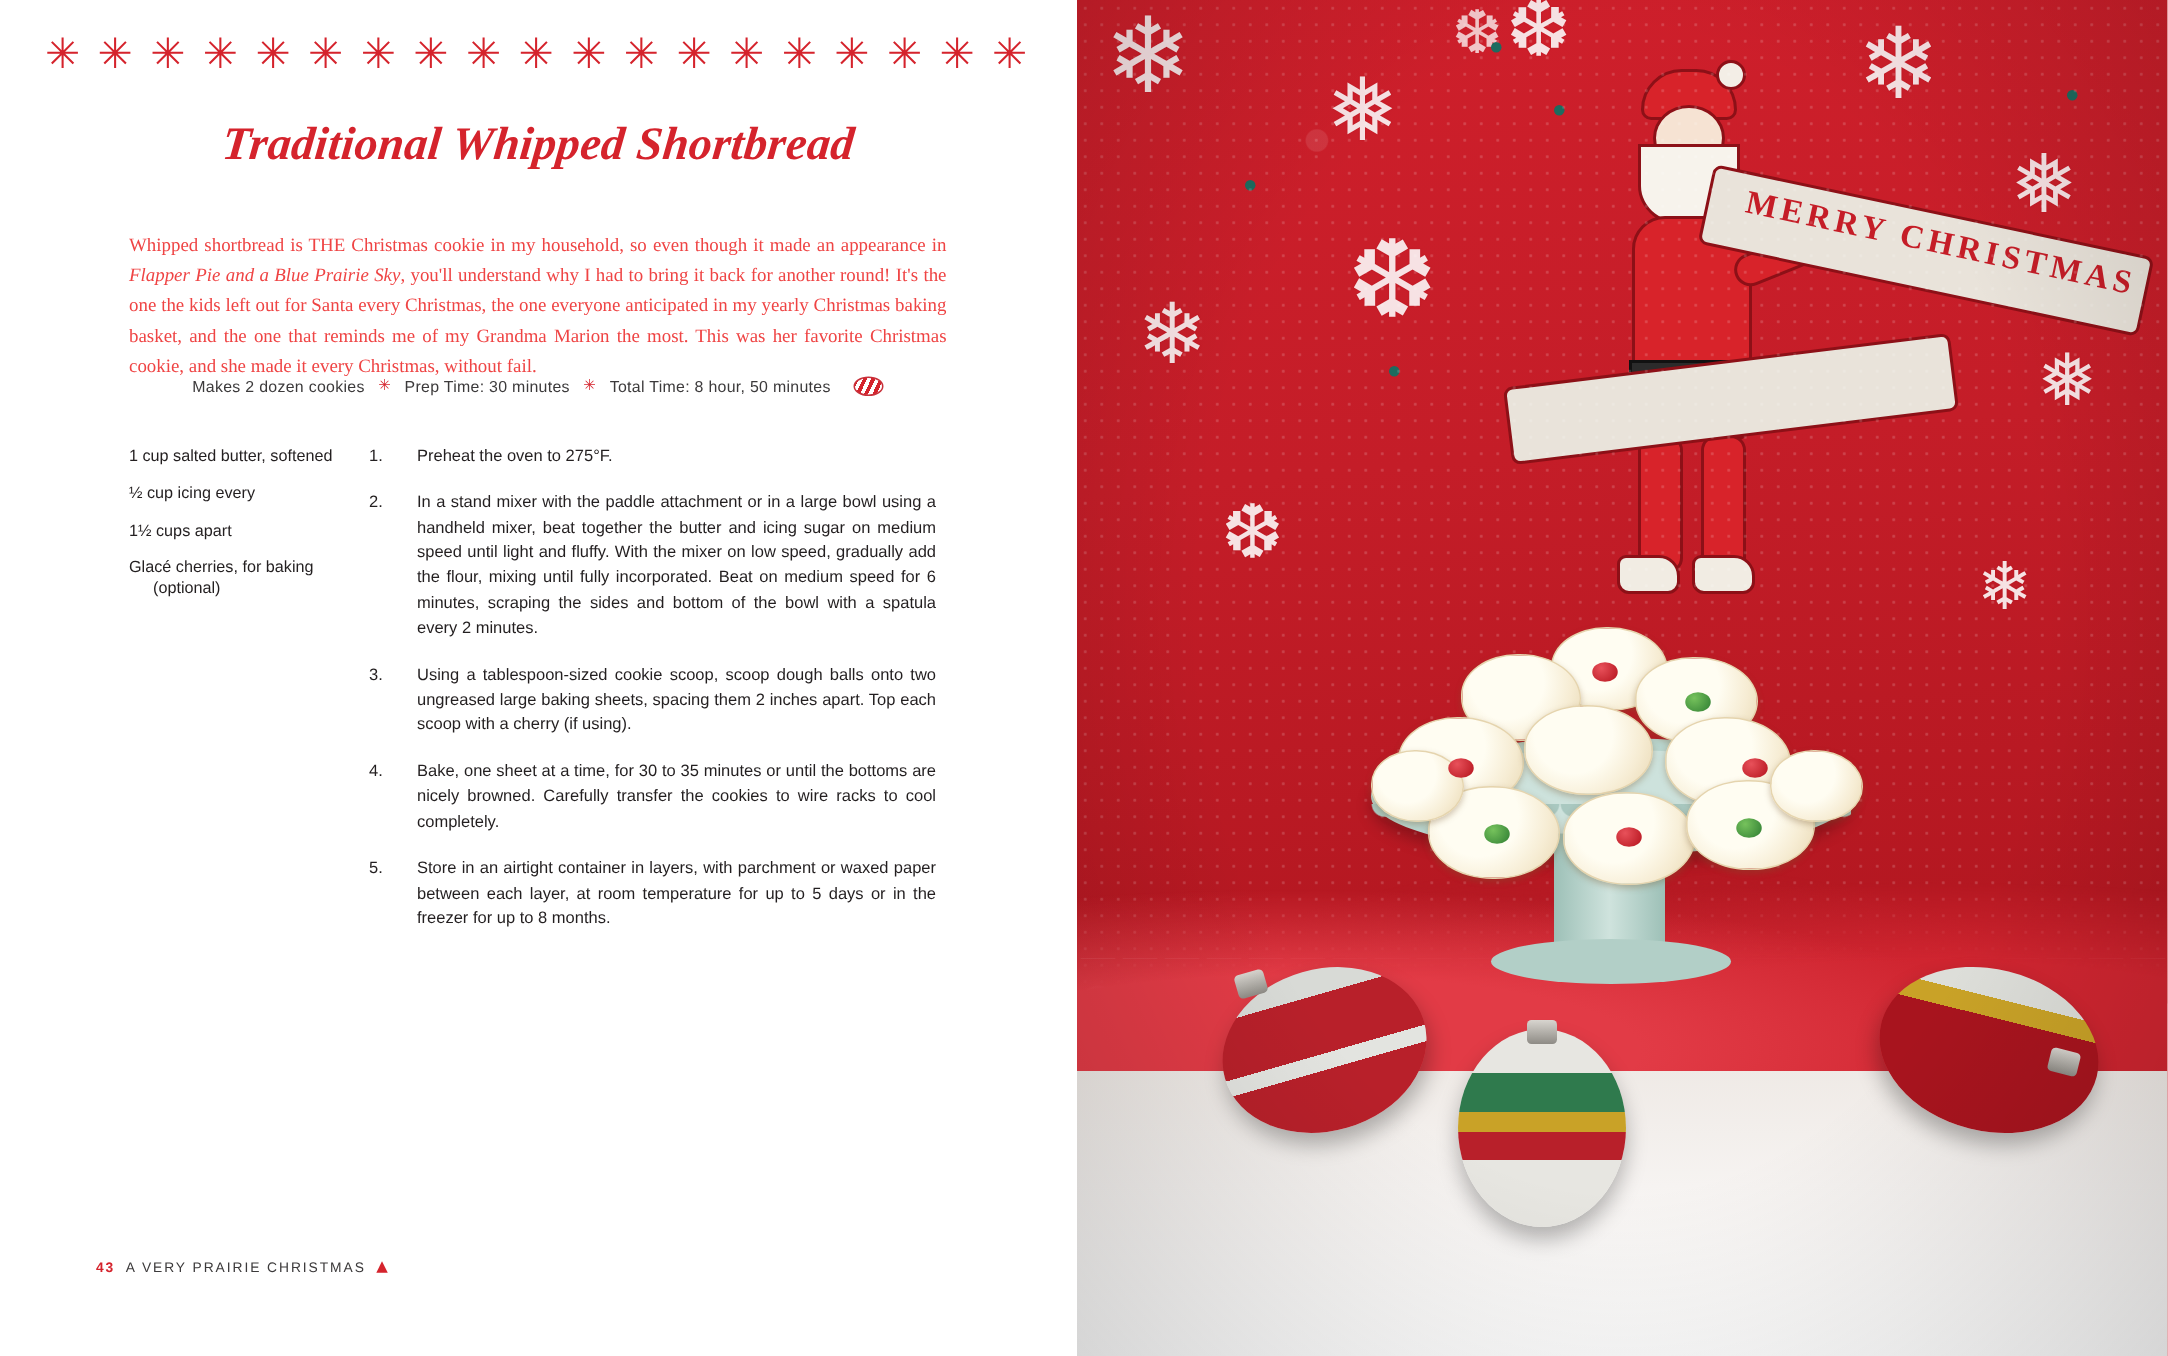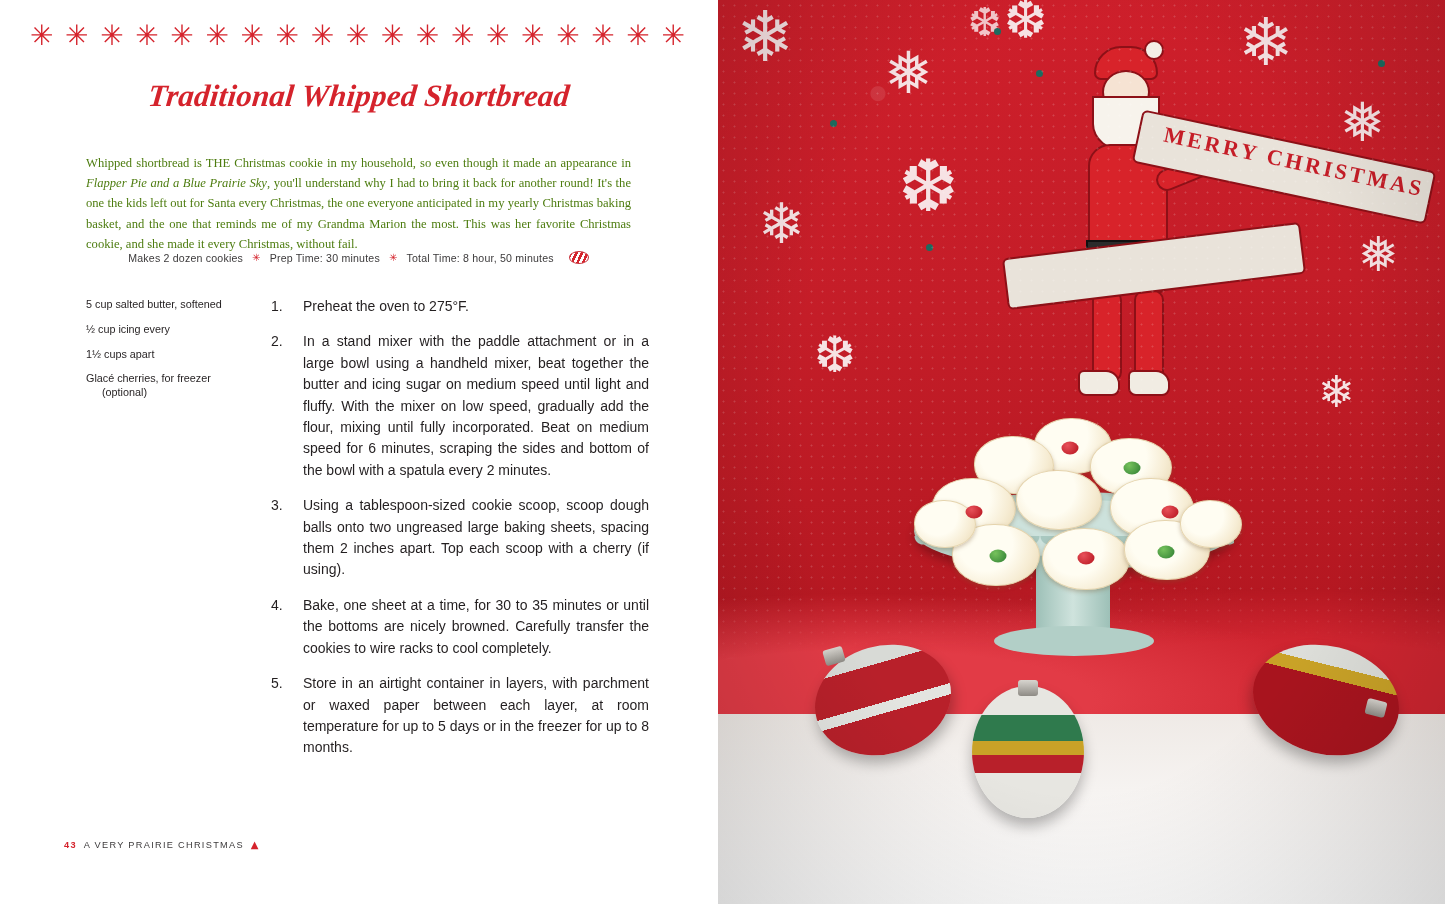--- a/index.html
+++ b/index.html
@@ -67,21 +67,21 @@
   }
 
   #intro-paragraph {
     position: absolute;
     top: 140px;
     left: 86px;
     width: 545px;
     font-family: "Liberation Serif", serif;
     font-size: 12.6px;
     line-height: 1.62;
-    color: #4d7c0f;
+    color: #ef4444;
     text-align: justify;
   }
   #intro-paragraph .bookref { font-style: italic; }
 
   #meta-line {
     position: absolute;
     top: 251px;
     left: 86px;
     width: 545px;
     display: flex;
@@ -123,24 +123,24 @@
   #ingredients li {
     list-style: none;
     margin: 0 0 11px 0;
   }
   #ingredients ul { margin: 0; padding: 0; }
   .ing-sub { display: block; padding-left: 16px; }
 
   #steps {
     position: absolute;
     top: 296px;
-    left: 271px;
+    left: 246px;
     width: 378px;
     font-family: "Liberation Sans", sans-serif;
-    font-size: 14px;
+    font-size: 11px;
     line-height: 1.53;
     color: #231f20;
   }
   #steps ol { margin: 0; padding: 0; counter-reset: st; }
   #steps li {
     list-style: none;
     counter-increment: st;
     position: relative;
     padding-left: 32px;
     margin-bottom: 14px;
@@ -506,30 +506,30 @@
       <span class="sep">✳</span>
       <span>Prep Time: 30 minutes</span>
       <span class="sep">✳</span>
       <span>Total Time: 8 hour, 50 minutes</span>
       <span class="candy-icon"></span>
     </div>
 
     <div id="ingredients">
       <ul>
         <li>
-          <span>5 cup salted butter, softened</span>
+          <span>1 cup salted butter, softened</span>
         </li>
         <li>
           <span>½ cup icing every</span>
         </li>
         <li>
           <span>1½ cups apart</span>
         </li>
         <li>
-          <span>Glacé cherries, for freezer</span>
+          <span>Glacé cherries, for baking</span>
           <span class="ing-sub">(optional)</span>
         </li>
       </ul>
     </div>
 
     <div id="steps">
       <ol>
         <li>Preheat the oven to 275°F.</li>
         <li>In a stand mixer with the paddle attachment or in a large bowl using a handheld mixer, beat together the butter and icing sugar on medium speed until light and fluffy. With the mixer on low speed, gradually add the flour, mixing until fully incorporated. Beat on medium speed for 6 minutes, scraping the sides and bottom of the bowl with a spatula every 2 minutes.</li>
         <li>Using a tablespoon-sized cookie scoop, scoop dough balls onto two ungreased large baking sheets, spacing them 2 inches apart. Top each scoop with a cherry (if using).</li>

